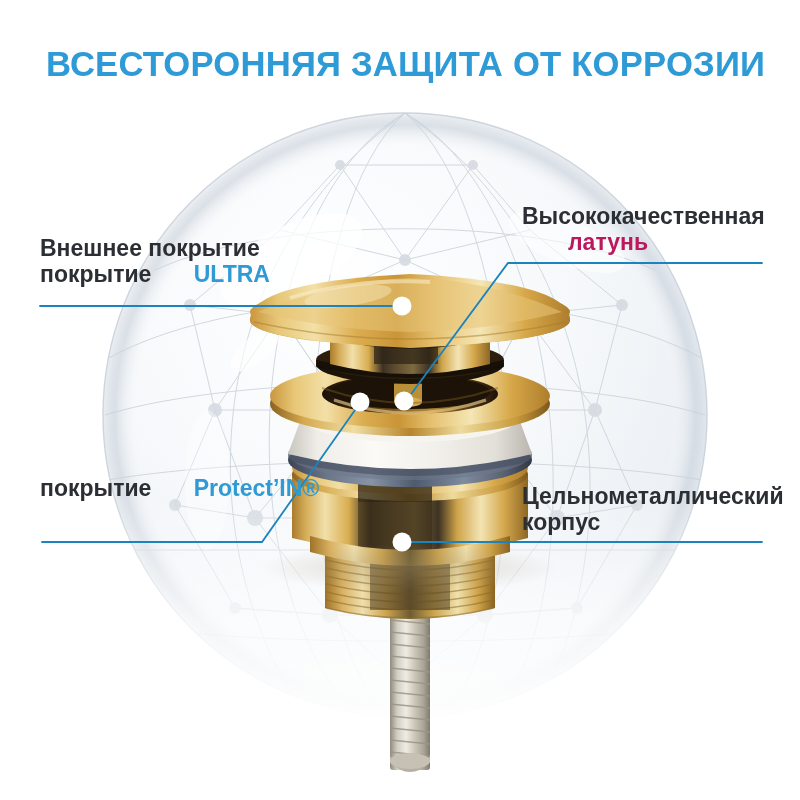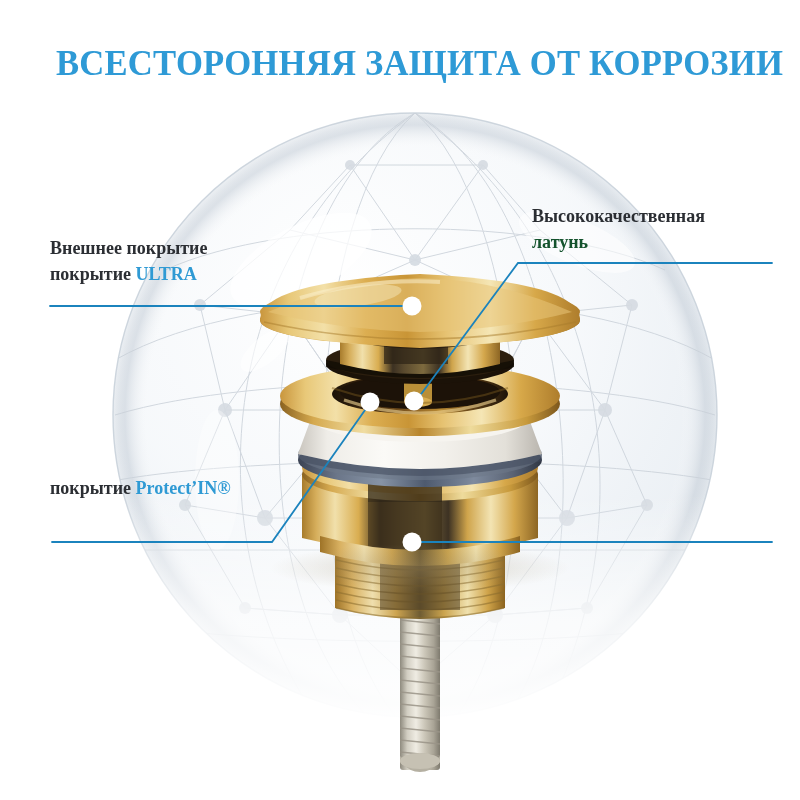--- a/index.html
+++ b/index.html
@@ -2,21 +2,21 @@
 <html><head>
 <meta charset="utf-8">
 <title>Infographic</title>
 <style>
   html,body{margin:0;padding:0;background:#fff;}
   body{
     width:800px;height:800px;overflow:hidden;position:relative;
     font-family:"Liberation Sans","DejaVu Sans",sans-serif;
     -webkit-font-smoothing:antialiased;
   }
-  #stage{position:absolute;left:10px;top:0;width:666px;height:800px;background:#ffffff;font-family:Liberation Serif, serif;}
+  #stage{position:absolute;left:0;top:0;width:666px;height:800px;background:#ffffff;}
 
   
   .title{
     position:absolute;left:46px;top:44px;width:730px;
     font-size:35px;line-height:40px;font-weight:bold;
     letter-spacing:0.2px;
     transform:scaleX(0.99);transform-origin:left top;
     white-space:nowrap;
   }
 
@@ -28,24 +28,24 @@
   .product{position:absolute;left:230px;top:268px;width:360px;height:500px;pointer-events:none;}
   .product svg{display:block;width:360px;height:500px;overflow:visible;}
 
   
   .leaders{position:absolute;left:0;top:0;width:800px;height:800px;pointer-events:none;}
   .leaders svg{display:block;width:800px;height:800px;}
 
   
   .callout{position:absolute;}
   .callout .ln{
-    font-size:18px;line-height:26px;font-weight:bold;
+    font-size:23px;line-height:26px;font-weight:bold;
     color:#2b2e33;white-space:nowrap;
   }
-  .callout .accent{color:#2f9ad4;}
+  .callout .accent{color:#2f9ad4;margin-left:36px;}
   .cl-left{text-align:left;}
   .cl-tl{left:40px;top:235px;}
   .cl-bl{left:40px;top:475px;}
   .cl-tr{left:522px;top:203px;}
   .cl-br{left:522px;top:483px;}
 </style>
 </head>
 <body>
 
 <div id="stage">
@@ -373,21 +373,25 @@
     </svg>
   </div>
 
   <div class="callout cl-left cl-tl">
     <div class="ln" style="color: rgb(43, 46, 51);">Внешнее покрытие</div>
     <div class="ln" style="color: rgb(43, 46, 51);"><span>покрытие </span><span class="accent" style="color: rgb(47, 154, 212);">ULTRA</span></div>
   </div>
 
   <div class="callout cl-left cl-tr">
     <div class="ln" style="color: rgb(43, 46, 51);">Высококачественная</div>
-    <div class="ln" style="color: #14532d;"><span>латунь</span><span class="accent" style="color: rgb(47, 154, 212);"></span></div>
+    <div class="ln" style="color: #be185d; margin-left: 46px;"><span>латунь</span><span class="accent" style="color: rgb(47, 154, 212);"></span></div>
   </div>
 
   <div class="callout cl-left cl-bl">
     <div class="ln" style="color: rgb(43, 46, 51); text-align: center;"><span>покрытие </span><span class="accent" style="color: rgb(47, 154, 212);">Protect’IN®</span></div>
   </div>
 
+  <div class="callout cl-left cl-br">
+    <div class="ln" style="color: rgb(43, 46, 51);">Цельнометаллический</div>
+    <div class="ln" style="color: rgb(43, 46, 51);"><span>корпус</span><span class="accent" style="color: rgb(47, 154, 212);"></span></div>
+  </div>
 
 </div>
 
 </body></html>

